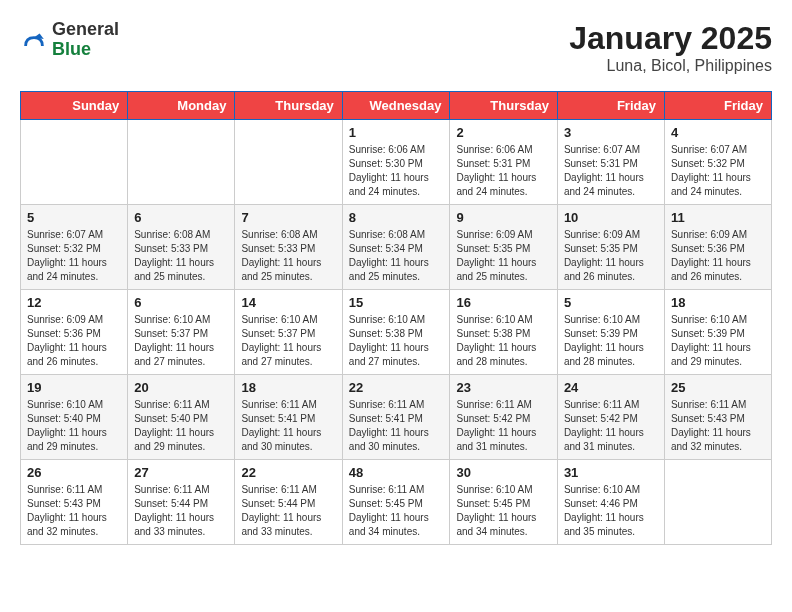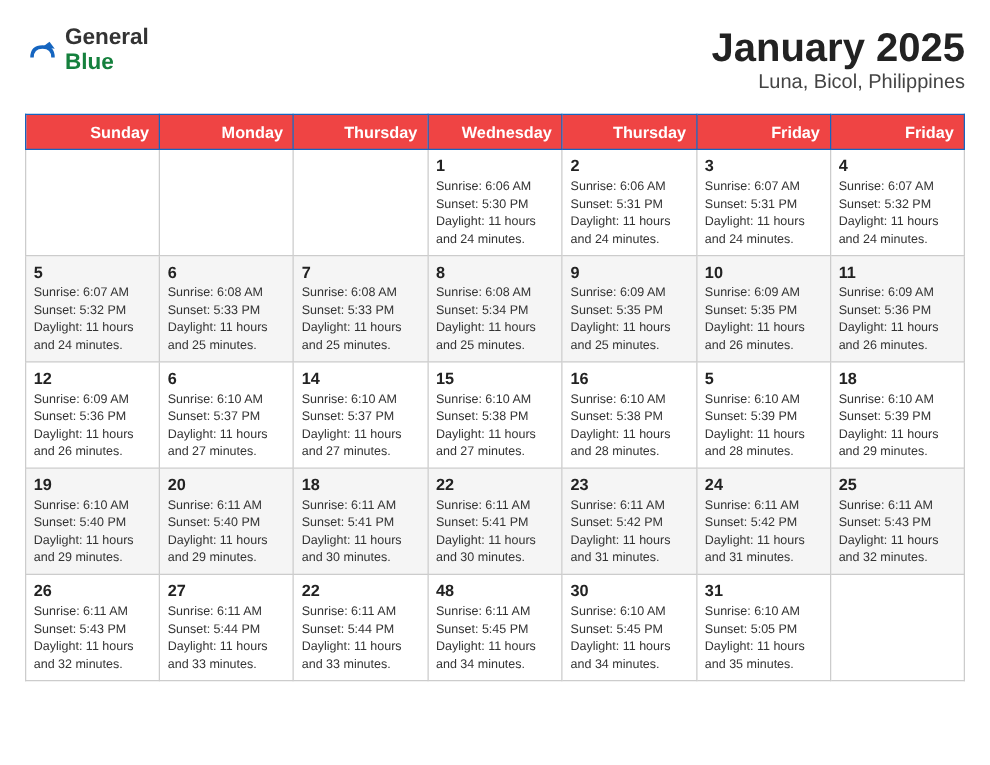--- a/index.html
+++ b/index.html
@@ -371,20 +371,20 @@
         <div class="day-info">
           <span>Sunrise: 6:10 AM</span><br>
           <span>Sunset: 5:45 PM</span><br>
           <span>Daylight: 11 hours and 34 minutes.</span>
         </div>
         </td>
         <td>
           <span class="day-number">31</span>
         <div class="day-info">
           <span>Sunrise: 6:10 AM</span><br>
-          <span>Sunset: 5:05 PM</span><br>
+          <span>Sunset: 4:46 PM</span><br>
           <span>Daylight: 11 hours and 35 minutes.</span>
         </div>
         </td>
         <td class="empty-cell"></td>
       </tr>
     </tbody>
 </table>
 
 </body></html>

